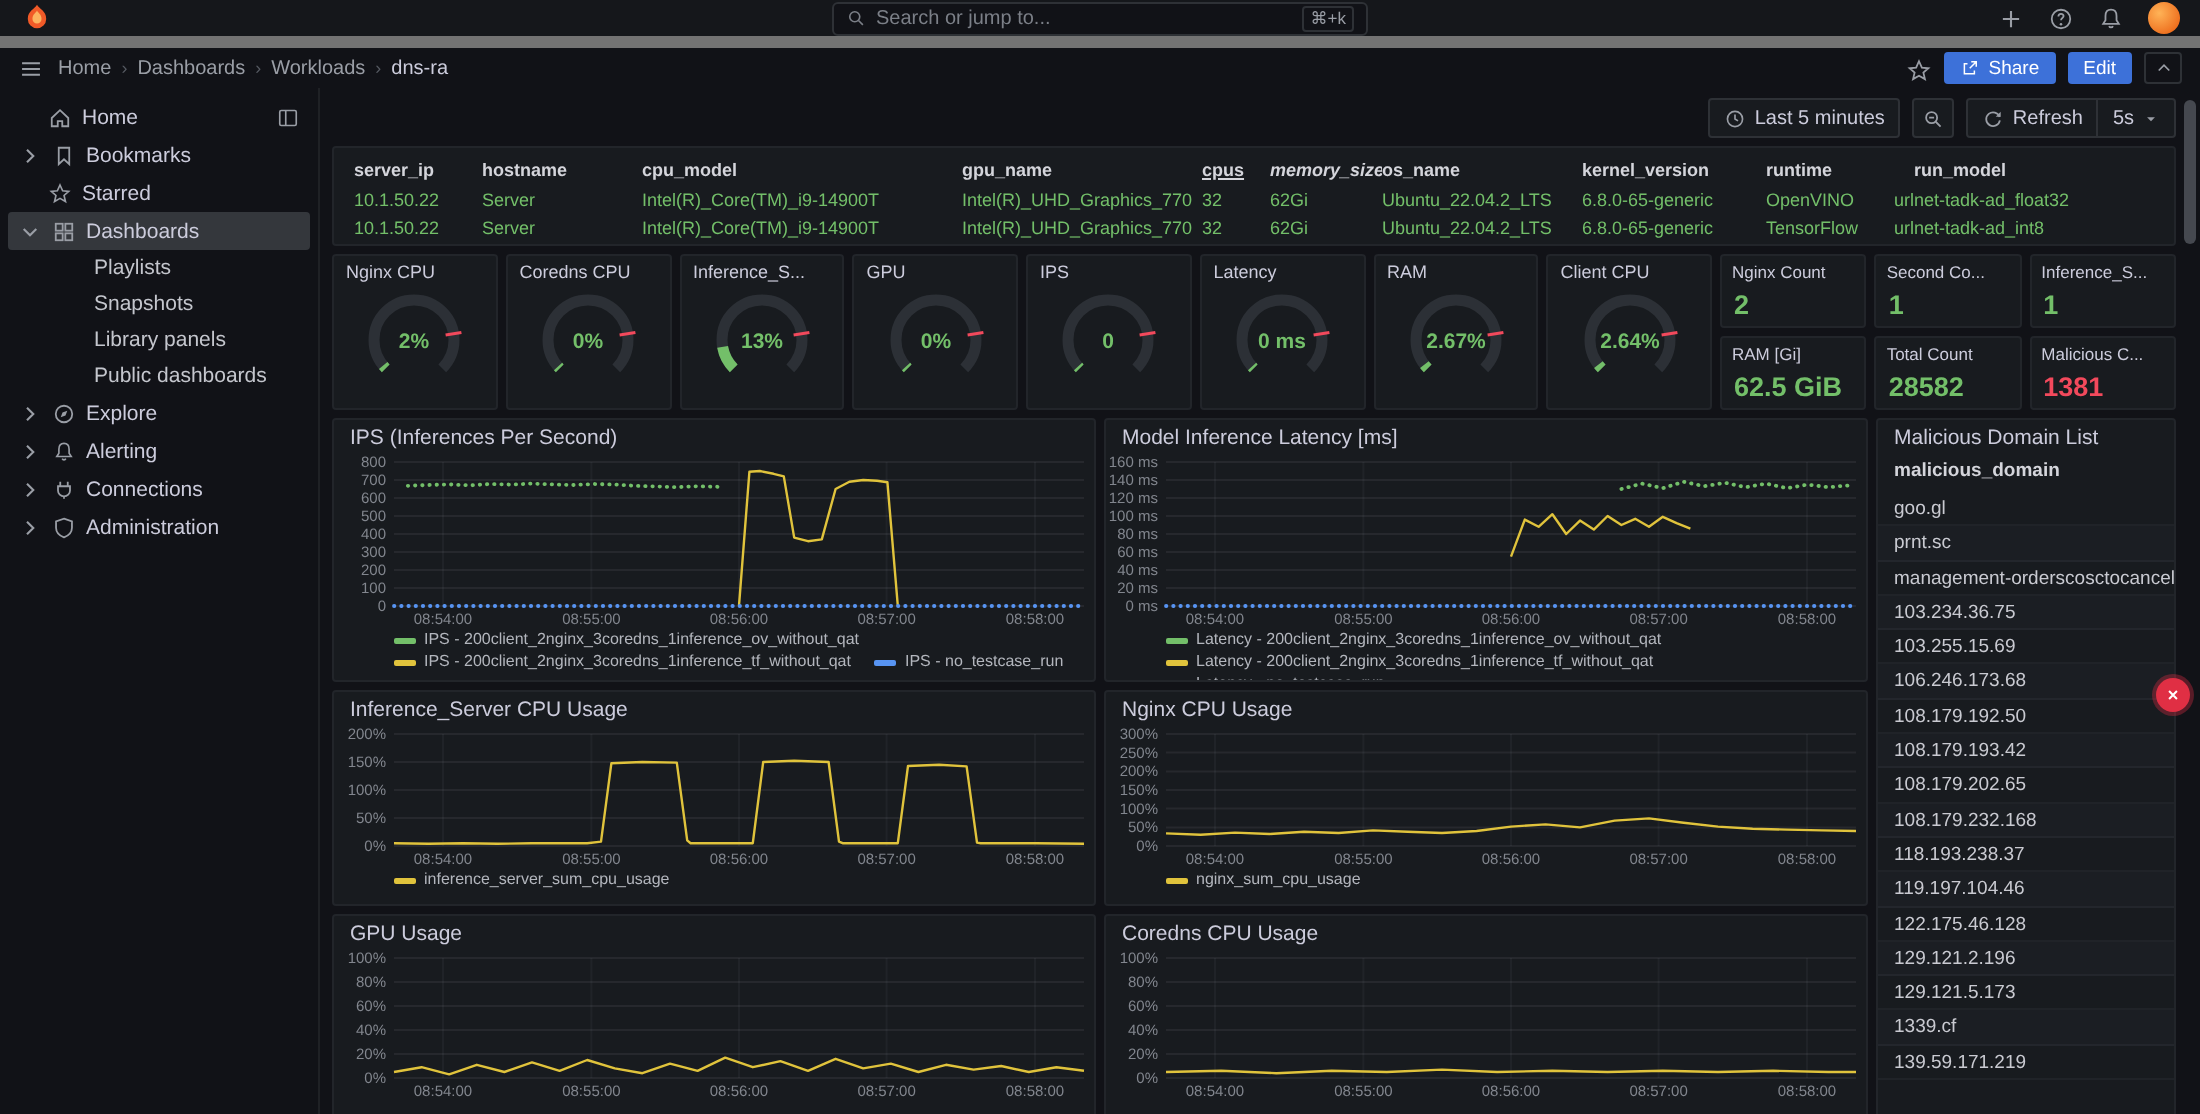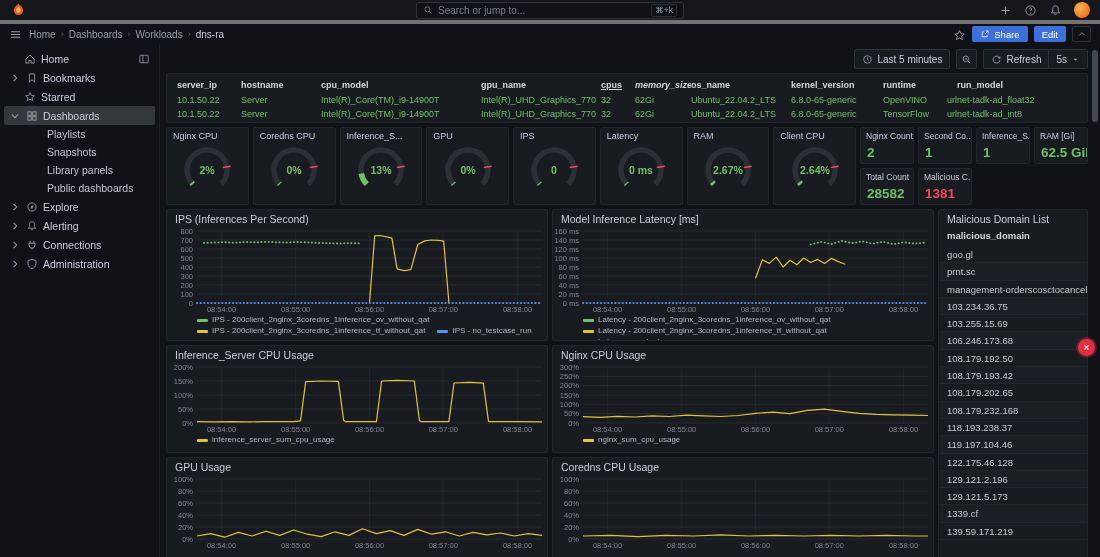--- a/index.html
+++ b/index.html
@@ -2,21 +2,21 @@
 <html><head>
 <meta charset="utf-8">
 <style>
   *{box-sizing:border-box;margin:0;padding:0}
   html,body{width:1100px;height:557px;overflow:hidden}
   body{background:#111217;color:#ccccdc;font-family:"Liberation Sans",sans-serif;font-size:11px;position:relative}
   .ic{display:inline-flex;width:13px;height:13px;flex:none;color:inherit}
   .ic svg{width:100%;height:100%;display:block}
 
   
-  .topnav{height:24px;display:flex;align-items:center;padding:0 10px;background:#15171b;border-bottom:4px solid #737373;position:relative;z-index:5}
+  .topnav{height:24px;display:flex;align-items:center;padding:0 10px;background:#15171b;border-bottom:6px solid #737373;position:relative;z-index:5}
   .logo{width:17px;height:17px}
   .search{position:absolute;left:50%;transform:translateX(-50%);width:268px;height:17px;background:#111217;border:1px solid #2e3136;border-radius:3px;display:flex;align-items:center;gap:5px;padding:0 6px;color:#7b7f87;font-size:10px;cursor:pointer}
   .search .ic{width:10px;height:10px}
   .kbd{margin-left:auto;border:1px solid #2e3136;border-radius:2px;font-size:8.5px;padding:0 3px;line-height:11px;color:#9a9ea6}
   .nav-right{margin-left:auto;display:flex;align-items:center;gap:12px;color:#9a9ea6}
   .avatar{width:16px;height:16px;border-radius:50%;background:radial-gradient(circle at 35% 35%,#ffb357,#e8590c)}
 
   
   .subnav{height:20px;display:flex;align-items:center;gap:7px;padding:0 9px;background:#111217}
   .burger{color:#9a9ea6}
@@ -58,21 +58,21 @@
   .trow{display:flex;height:14px;align-items:center}
   .trow.head{font-weight:bold;color:#d4d5db;height:16px}
   .tcell{font-size:9px;white-space:nowrap;overflow:hidden;padding-right:6px;flex:none}
   .trow.vals .tcell{color:#73bf69}
 
   .row2{display:flex;gap:4px;height:78px;flex:none}
   .gauges{flex:1;display:flex;gap:4px;min-width:0}
   .gauge-panel{flex:1;display:flex;flex-direction:column;overflow:hidden;min-width:0}
   .gauge-panel .ptitle{height:15px;font-size:9px;padding:0 6px}
   .gauge-wrap{flex:1;display:flex;align-items:flex-start;justify-content:center}
-  .stats{width:228px;flex:none;display:grid;grid-template-columns:repeat(4,1fr);grid-template-rows:repeat(2,1fr);gap:4px}
+  .stats{width:228px;flex:none;display:grid;grid-template-columns:repeat(3,1fr);grid-template-rows:repeat(2,1fr);gap:4px}
   .stat-panel{display:flex;flex-direction:column;overflow:hidden}
   .stat-panel .ptitle{height:13px;font-size:8.5px;padding:2px 5px 0 5px}
   .stat-value{flex:1;display:flex;align-items:center;padding:0 6px;font-size:13.5px;font-weight:bold;white-space:nowrap}
 
   .row3{display:flex;gap:4px;flex:none;height:364px;min-height:0}
   .charts-col{flex:1;display:flex;flex-direction:column;gap:4px;min-width:0}
   .crow{display:flex;gap:4px;flex:none}
   .crow>.panel{flex:1;display:flex;flex-direction:column;overflow:hidden;min-width:0}
   .chart-body{position:relative;flex:none}
   .legend{padding:1px 8px 3px 30px;display:flex;flex-wrap:wrap;column-gap:12px;row-gap:1px;font-size:8px;line-height:10px;color:#b3b6bd;overflow:hidden}

